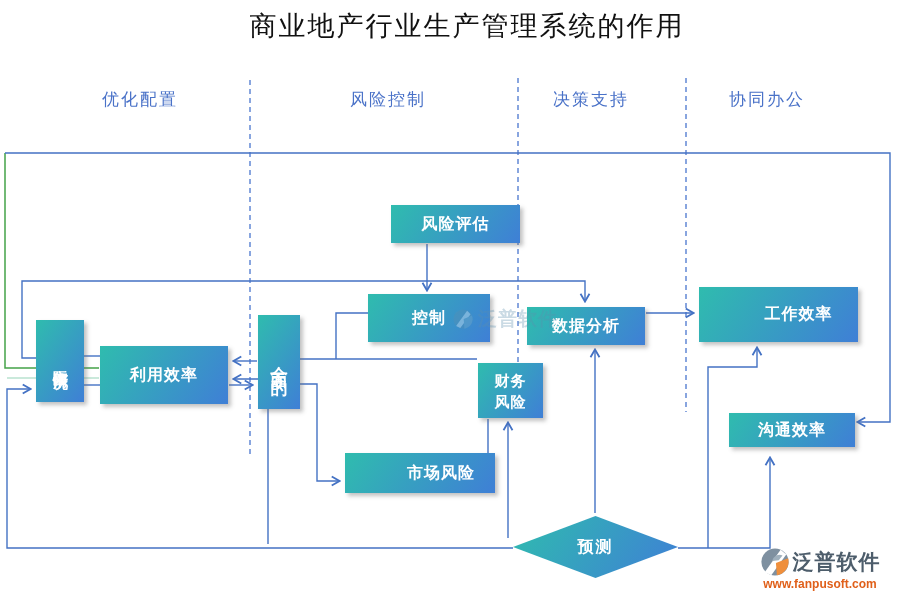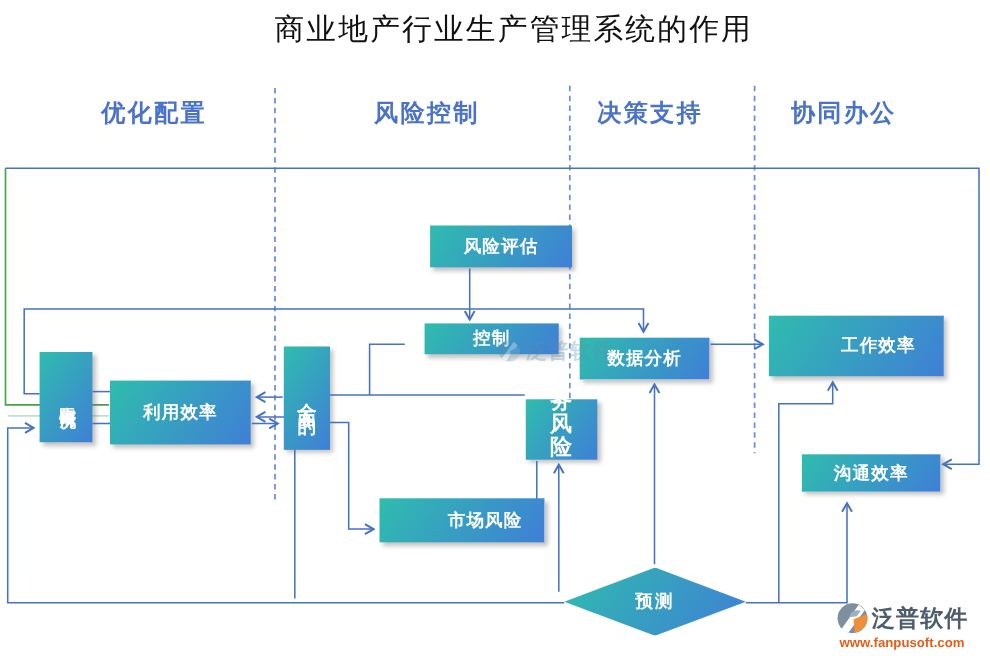--- a/index.html
+++ b/index.html
@@ -18,21 +18,21 @@
     position:relative;width:900px;height:600px;background:#ffffff;overflow:hidden;
     font-family:"Liberation Sans","DejaVu Sans",sans-serif;
   }
   .title{
     position:absolute;left:0;top:8px;width:934px;text-align:center;
     font-family:"Liberation Serif","DejaVu Serif",serif;
     font-size:27px;color:var(--title);letter-spacing:2px;
   }
   .lane-header{
     position:absolute;top:88px;transform:translateX(-50%);
-    font-size:22px;font-weight:bold;color:var(--lane-header);letter-spacing:2px;
+    font-size:17px;font-weight:normal;color:var(--lane-header);letter-spacing:2px;
     white-space:nowrap;
   }
   svg.wires{position:absolute;left:0;top:0;z-index:1;}
   .edge{stroke:var(--connector);stroke-width:1.4;fill:none;}
   .edge-green{stroke:var(--connector-green);stroke-width:1.5;fill:none;}
   .edge-pale{stroke:var(--connector-pale);stroke-width:1.6;fill:none;}
   .lane-sep{stroke:#6b8fd8;stroke-width:1.6;fill:none;stroke-dasharray:5 4;}
   .edge-marker{stroke:var(--connector);fill:none;stroke-width:1.6;}
   .node{
     position:absolute;z-index:2;display:flex;align-items:center;justify-content:center;
@@ -116,33 +116,33 @@
 
     <path class="edge" d="M678,548 H770 V458" marker-end="url(#arr)"></path>
     <path class="edge" d="M708,548 V367 H757 V348" marker-end="url(#arr)"></path>
 
     <path class="edge" d="M84,356 H100"></path>
     <path class="edge" d="M84,385 H100"></path>
   </svg>
 
   <div class="node" style="left:363px;top:205px;width:129px;height:38px;margin-left:28px;">风险评估</div>
 
-  <div class="node" style="left:386px;top:294px;width:122px;height:28px;">控制</div>
+  <div class="node" style="left:368px;top:294px;width:122px;height:48px;">控制</div>
 
   <div class="node" style="left:527px;top:307px;width:118px;height:38px;">数据分析</div>
 
   <div class="node" style="left:699px;top:287px;width:119px;height:55px;padding-left:40px;">工作效率</div>
 
   <div class="node vbox" style="left:36px;top:320px;width:48px;height:82px;font-size:15px;letter-spacing:2px;">实际情况</div>
 
   <div class="node" style="left:100px;top:346px;width:128px;height:58px;">利用效率</div>
 
   <div class="node vbox" style="left:258px;top:315px;width:42px;height:94px;font-size:17px;letter-spacing:7px;">全面的</div>
 
-  <div class="node" style="left:478px;top:363px;width:65px;height:55px;font-size:20px;align-items:flex-end;">
+  <div class="node" style="left:478px;top:363px;width:65px;height:55px;font-size:15px;">
     <span class="wrap2">财务风险</span>
   </div>
 
   <div class="node" style="left:345px;top:453px;width:108px;height:40px;padding-left:42px;">市场风险</div>
 
   <div class="node" style="left:729px;top:413px;width:126px;height:34px;">沟通效率</div>
 
   <div class="diamond" style="left:513px;top:516px;width:165px;height:62px;">预测</div>
 
   <div class="wm-center">

